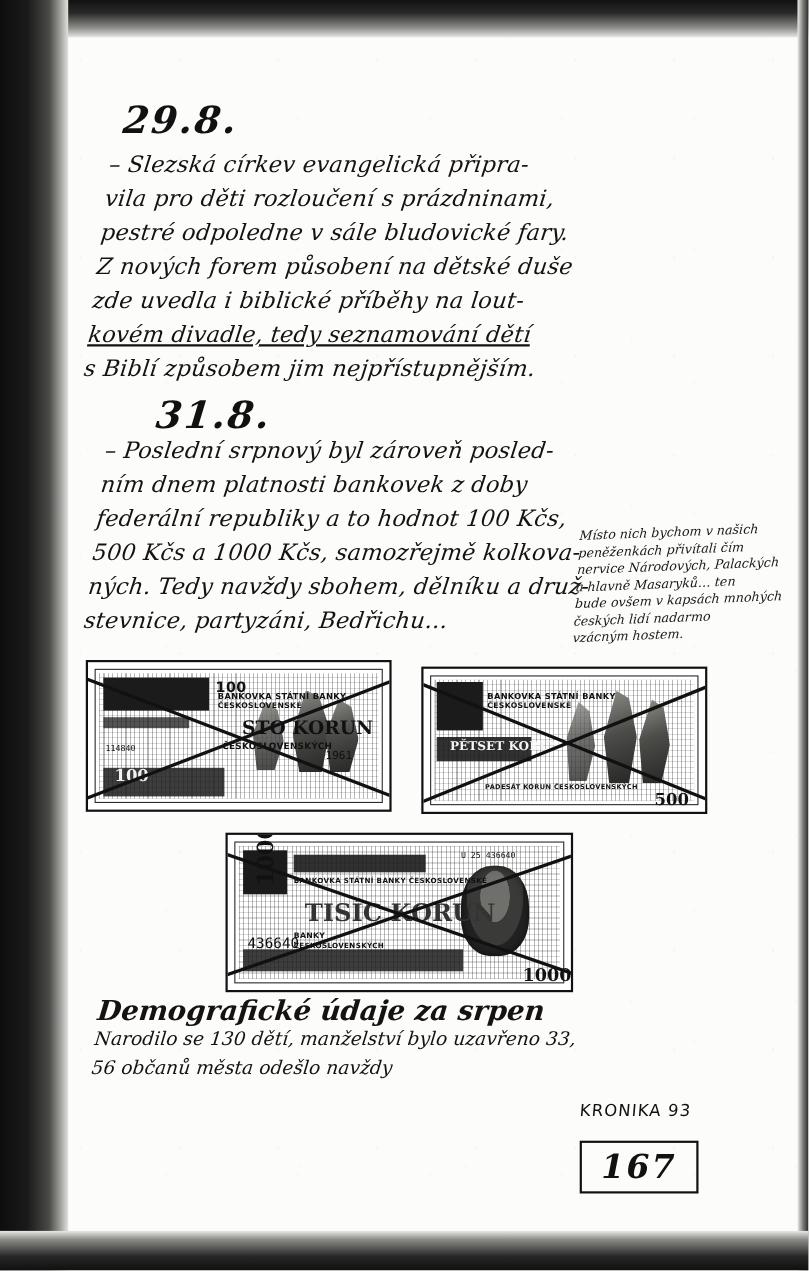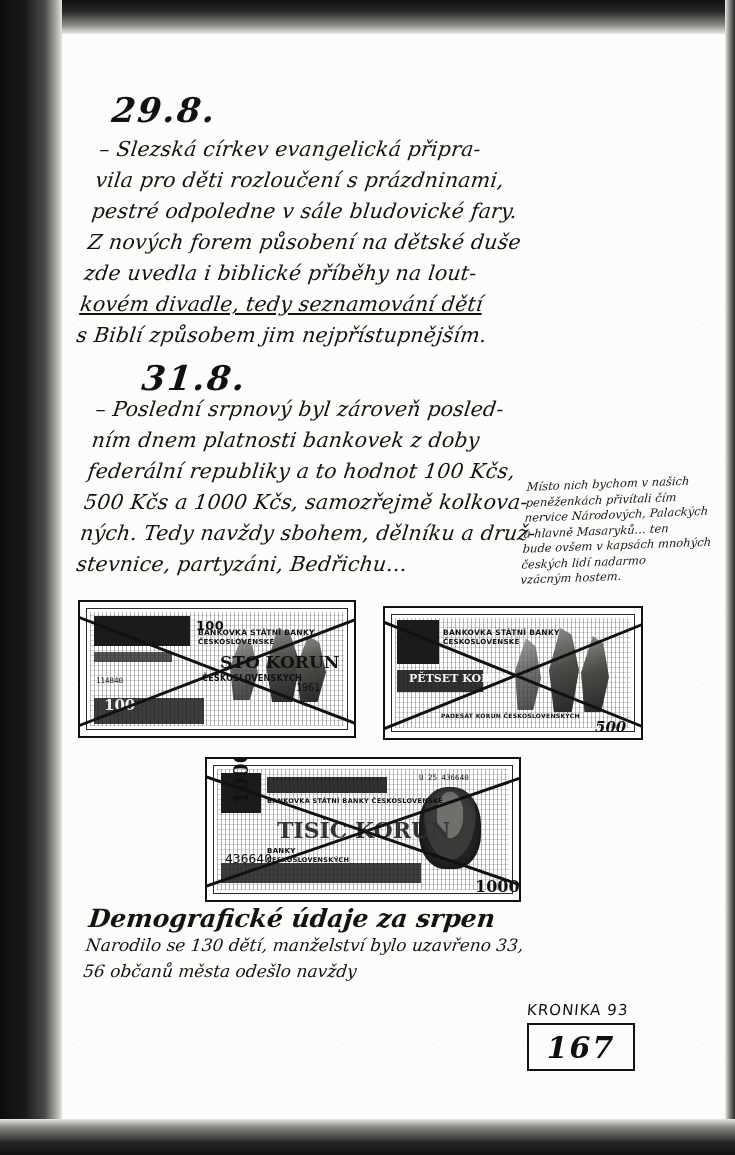--- a/index.html
+++ b/index.html
@@ -184,21 +184,21 @@
   }
   #kronika {
     font-family: "DejaVu Sans", sans-serif;
     font-size: 15px;
     letter-spacing: 1px;
     color: #111;
     transform: skewX(-5deg);
     display: inline-block;
   }
   #page-num-box {
-    margin-top: 4px;
+    margin-top: 18px;
     width: 104px;
     height: 44px;
     border: 2px solid #111;
     display: flex;
     align-items: center;
     justify-content: center;
   }
   #page-num {
     font-family: "DejaVu Serif", serif;
     font-style: italic;
@@ -293,21 +293,21 @@
     <div class="guilloche"></div>
     <div class="band-dark" style="left:12px; top:12px; width:42px; height:44px;"></div>
     <div class="band-dark" style="left:12px; top:62px; width:86px; height:22px; opacity:.9;"></div>
     <div class="figure" style="left:164px; top:20px; width:30px; height:84px; clip-path:polygon(38% 0,76% 8%,100% 50%,76% 100%,16% 100%,0 50%);"></div>
     <div class="figure" style="left:196px; top:28px; width:28px; height:76px; clip-path:polygon(42% 0,80% 10%,100% 54%,72% 100%,12% 100%,0 48%);"></div>
     <div class="figure" style="left:130px; top:30px; width:26px; height:72px; opacity:.8; clip-path:polygon(42% 0,80% 12%,100% 56%,70% 100%,10% 100%,0 46%);"></div>
     <div class="bank-text" style="left:58px; top:20px; font-size:7.5px;">BANKOVKA STÁTNÍ BANKY</div>
     <div class="bank-text" style="left:58px; top:30px; font-size:7px;">ČESKOSLOVENSKÉ</div>
     <div class="denom-big" style="left:24px; top:64px; font-size:11px; color:#f5f5f5;">PĚTSET KORUN</div>
     <div class="bank-text" style="left:56px; top:104px; font-size:6px;">PADESÁT KORUN ČESKOSLOVENSKÝCH</div>
-    <div class="denom-big" style="left:210px; top:110px; font-size:15px;font-style:italic;">500</div>
+    <div class="denom-big" style="left:210px; top:110px; font-size:15px;">500</div>
     <div class="xmark" style="left:-14px; top:66px; width:290px; height:3px; transform:rotate(-22deg);"></div>
     <div class="xmark" style="left:-14px; top:66px; width:290px; height:3px; transform:rotate(22deg);"></div>
   </div>
 
   <div id="note-1000" class="note">
     <div class="frame"></div>
     <div class="guilloche"></div>
     <div class="band-dark" style="left:14px; top:14px; width:40px; height:40px;"></div>
     <div class="band-dark" style="left:60px; top:18px; width:120px; height:16px; opacity:.9;"></div>
     <div class="band-dark" style="left:14px; top:104px; width:200px; height:20px; opacity:.85;"></div>

